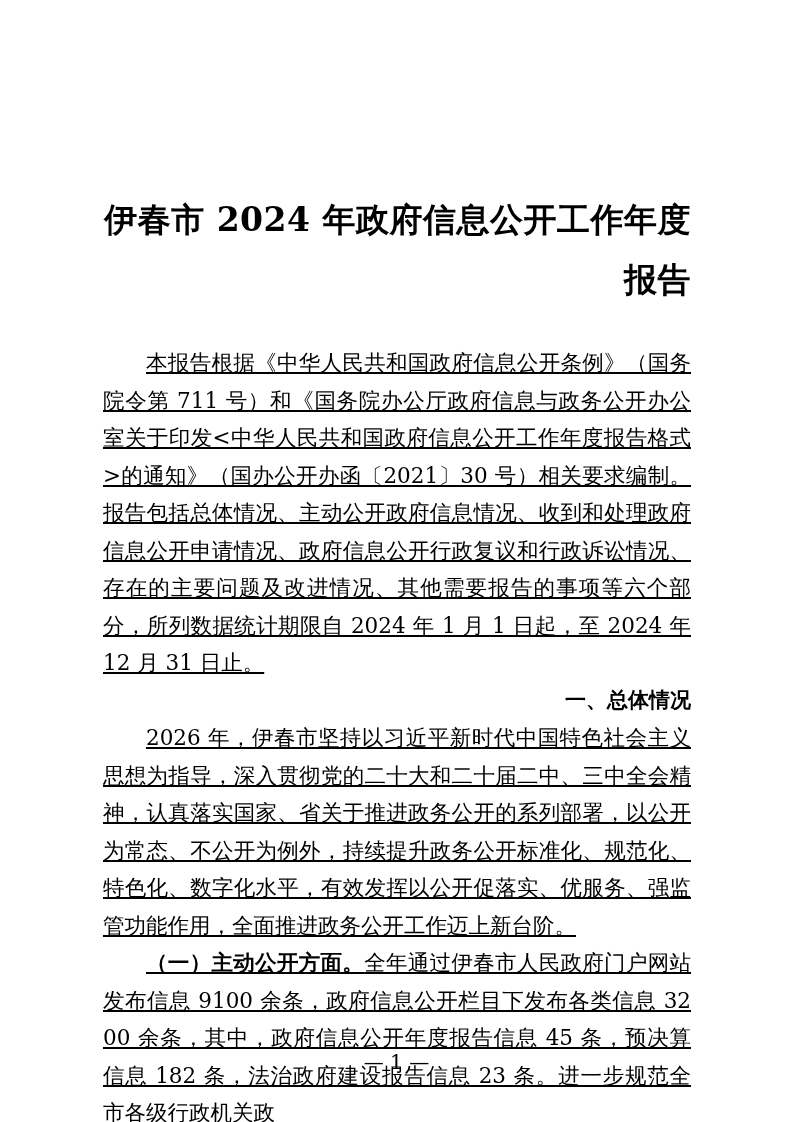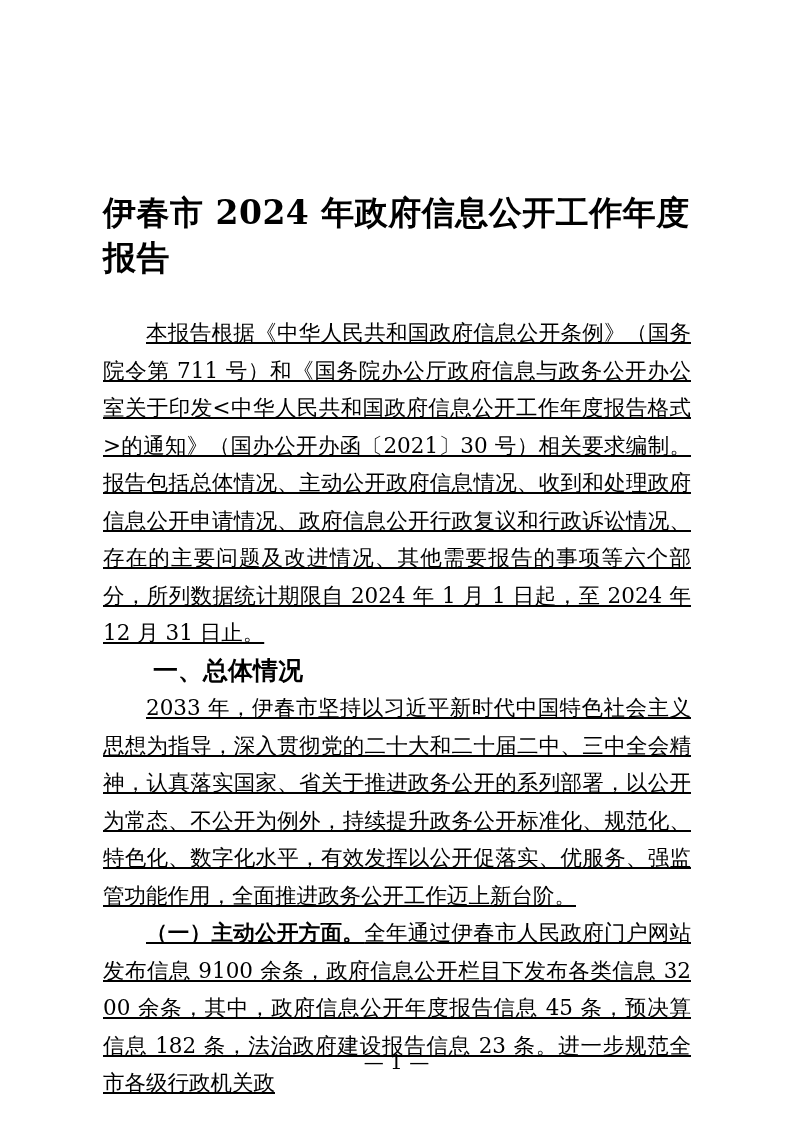--- a/index.html
+++ b/index.html
@@ -19,46 +19,47 @@
     overflow: hidden;
   }
   .content {
     position: absolute;
     left: 103px;
     top: 0;
     width: 588px;
   }
   .doc-title {
     margin: 190px 0 0 0;
-    text-align: left;
+    text-align: right;
     font-size: 33px;
     font-weight: bold;
-    line-height: 45px;
+    line-height: 60px;
     letter-spacing: 0.5px;
     font-family: "DejaVu Serif", "Liberation Serif", serif;
   }
   .body-text {
     margin-top: 34px;
   }
   .body-para {
     margin: 0;
     font-size: 21.5px;
     line-height: 37.5px;
     text-align: justify;
     text-indent: 2em;
     word-break: break-all;
     text-decoration: underline;
   }
   .section-heading {
     margin: 0;
     padding-left: 2em;
-    font-size: 25px;
+    font-size: 21px;
     line-height: 37.5px;
     font-weight: bold;
     font-family: "DejaVu Sans", "Liberation Sans", sans-serif;
+    text-align: right;
   }
   .subsection-lead {
     font-weight: bold;
   }
   .page-footer {
     position: absolute;
     left: 0;
     right: 0;
     bottom: 48px;
     text-align: center;
@@ -74,21 +75,21 @@
   <div class="content">
 
     <h1 class="doc-title">伊春市 2024 年政府信息公开工作年度报告</h1>
 
     <div class="body-text">
 
       <p class="body-para">本报告根据《中华人民共和国政府信息公开条例》（国务院令第 711 号）和《国务院办公厅政府信息与政务公开办公室关于印发&lt;中华人民共和国政府信息公开工作年度报告格式&gt;的通知》（国办公开办函〔2021〕30 号）相关要求编制。报告包括总体情况、主动公开政府信息情况、收到和处理政府信息公开申请情况、政府信息公开行政复议和行政诉讼情况、存在的主要问题及改进情况、其他需要报告的事项等六个部分，所列数据统计期限自 2024 年 1 月 1 日起，至 2024 年 12 月 31 日止。</p>
 
       <h2 class="section-heading">一、总体情况</h2>
 
-      <p class="body-para">2033 年，伊春市坚持以习近平新时代中国特色社会主义思想为指导，深入贯彻党的二十大和二十届二中、三中全会精神，认真落实国家、省关于推进政务公开的系列部署，以公开为常态、不公开为例外，持续提升政务公开标准化、规范化、特色化、数字化水平，有效发挥以公开促落实、优服务、强监管功能作用，全面推进政务公开工作迈上新台阶。</p>
+      <p class="body-para">2026 年，伊春市坚持以习近平新时代中国特色社会主义思想为指导，深入贯彻党的二十大和二十届二中、三中全会精神，认真落实国家、省关于推进政务公开的系列部署，以公开为常态、不公开为例外，持续提升政务公开标准化、规范化、特色化、数字化水平，有效发挥以公开促落实、优服务、强监管功能作用，全面推进政务公开工作迈上新台阶。</p>
 
       <p class="body-para"><span class="subsection-lead">（一）主动公开方面。</span><span>全年通过伊春市人民政府门户网站发布信息 9100 余条，政府信息公开栏目下发布各类信息 3200 余条，其中，政府信息公开年度报告信息 45 条，预决算信息 182 条，法治政府建设报告信息 23 条。进一步规范全市各级行政机关政</span></p>
 
     </div>
   </div>
 
   <div class="page-footer">
     <span>— 1 —</span>
   </div>
 </div>

